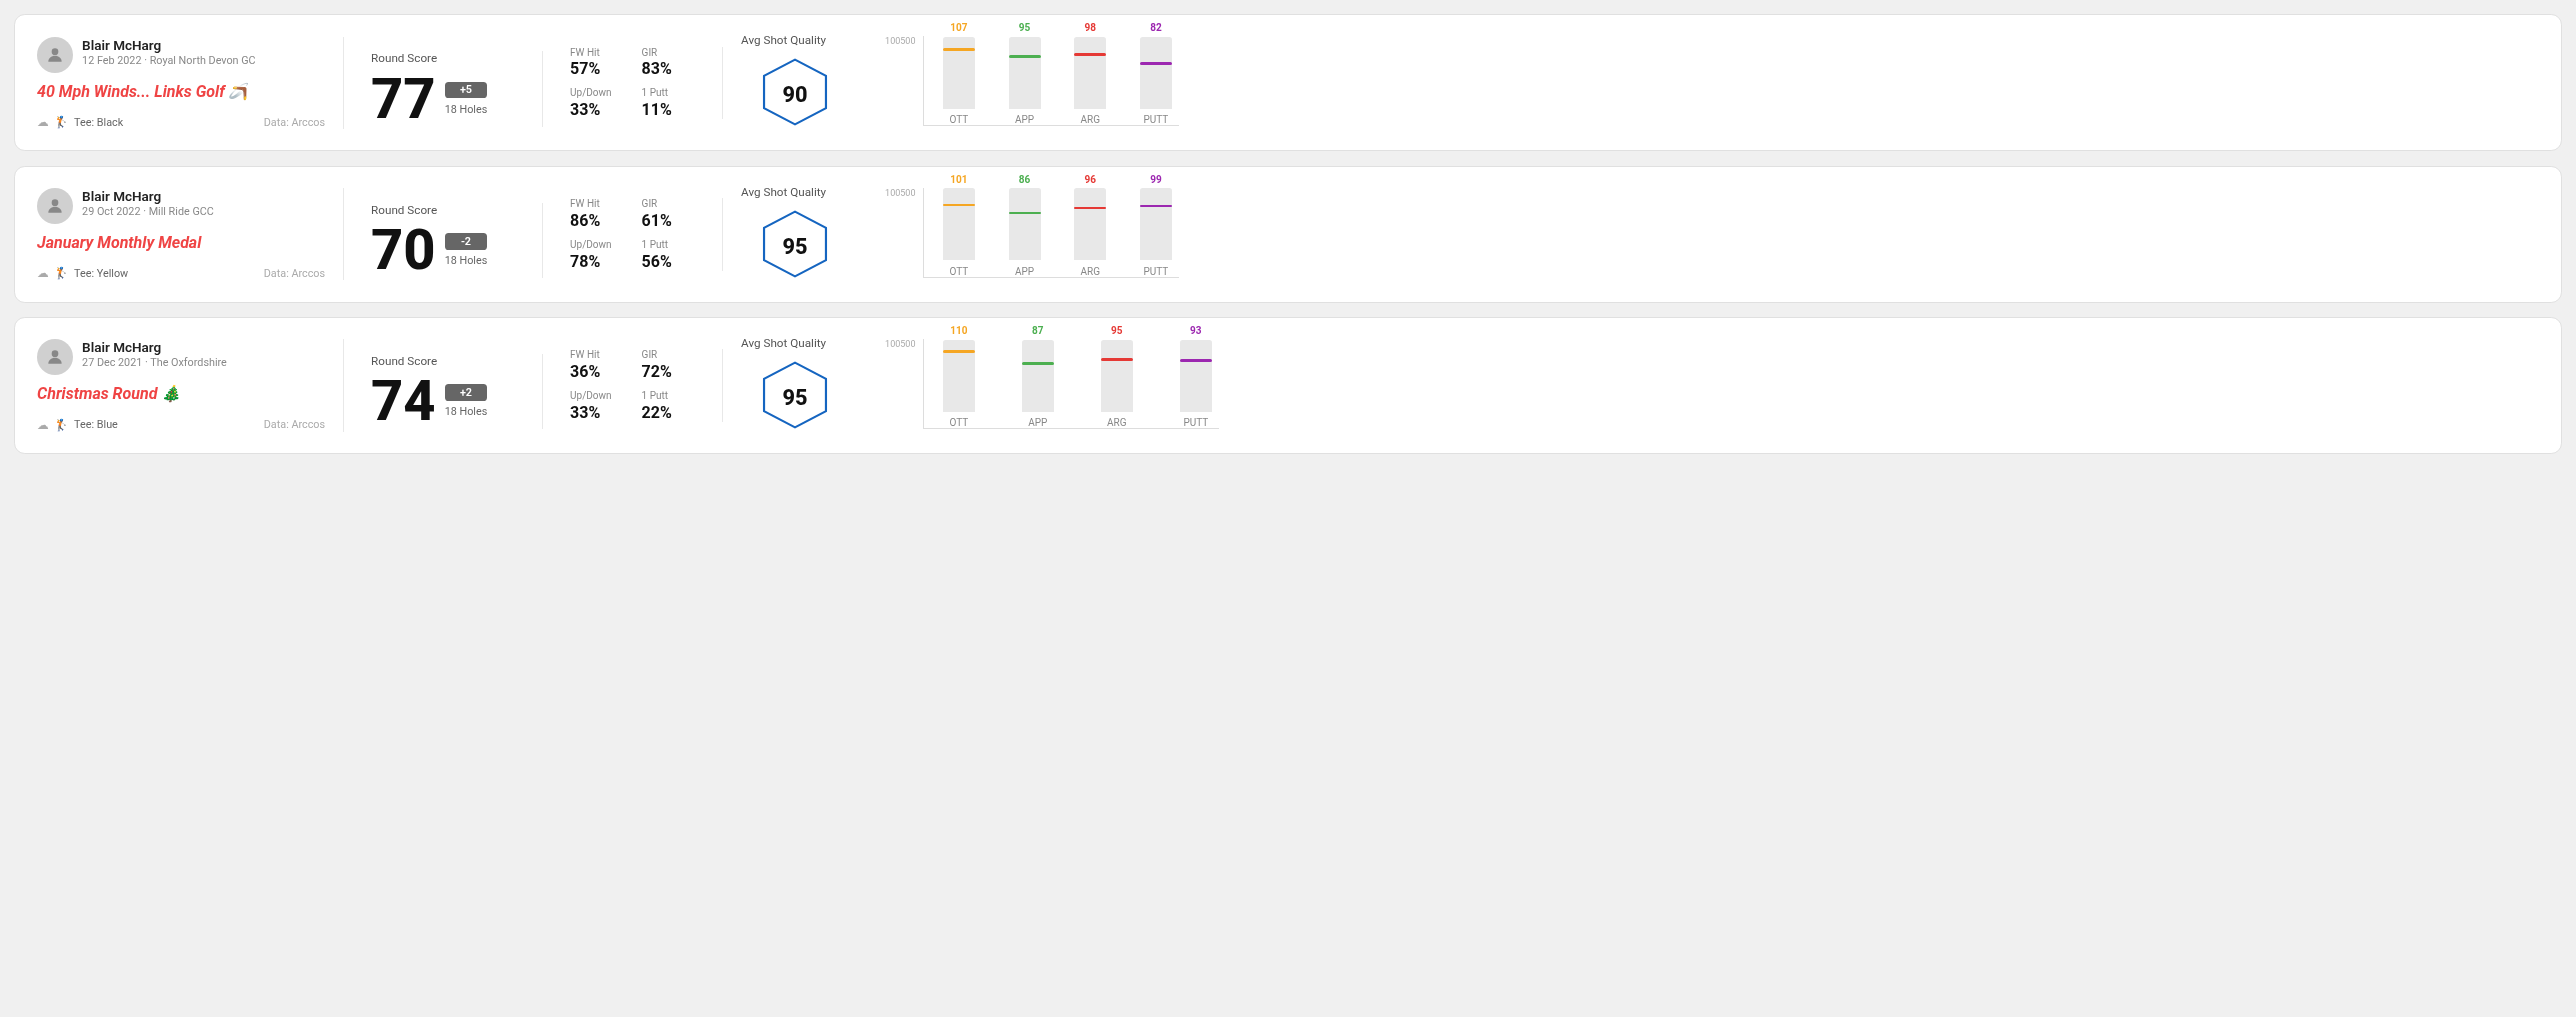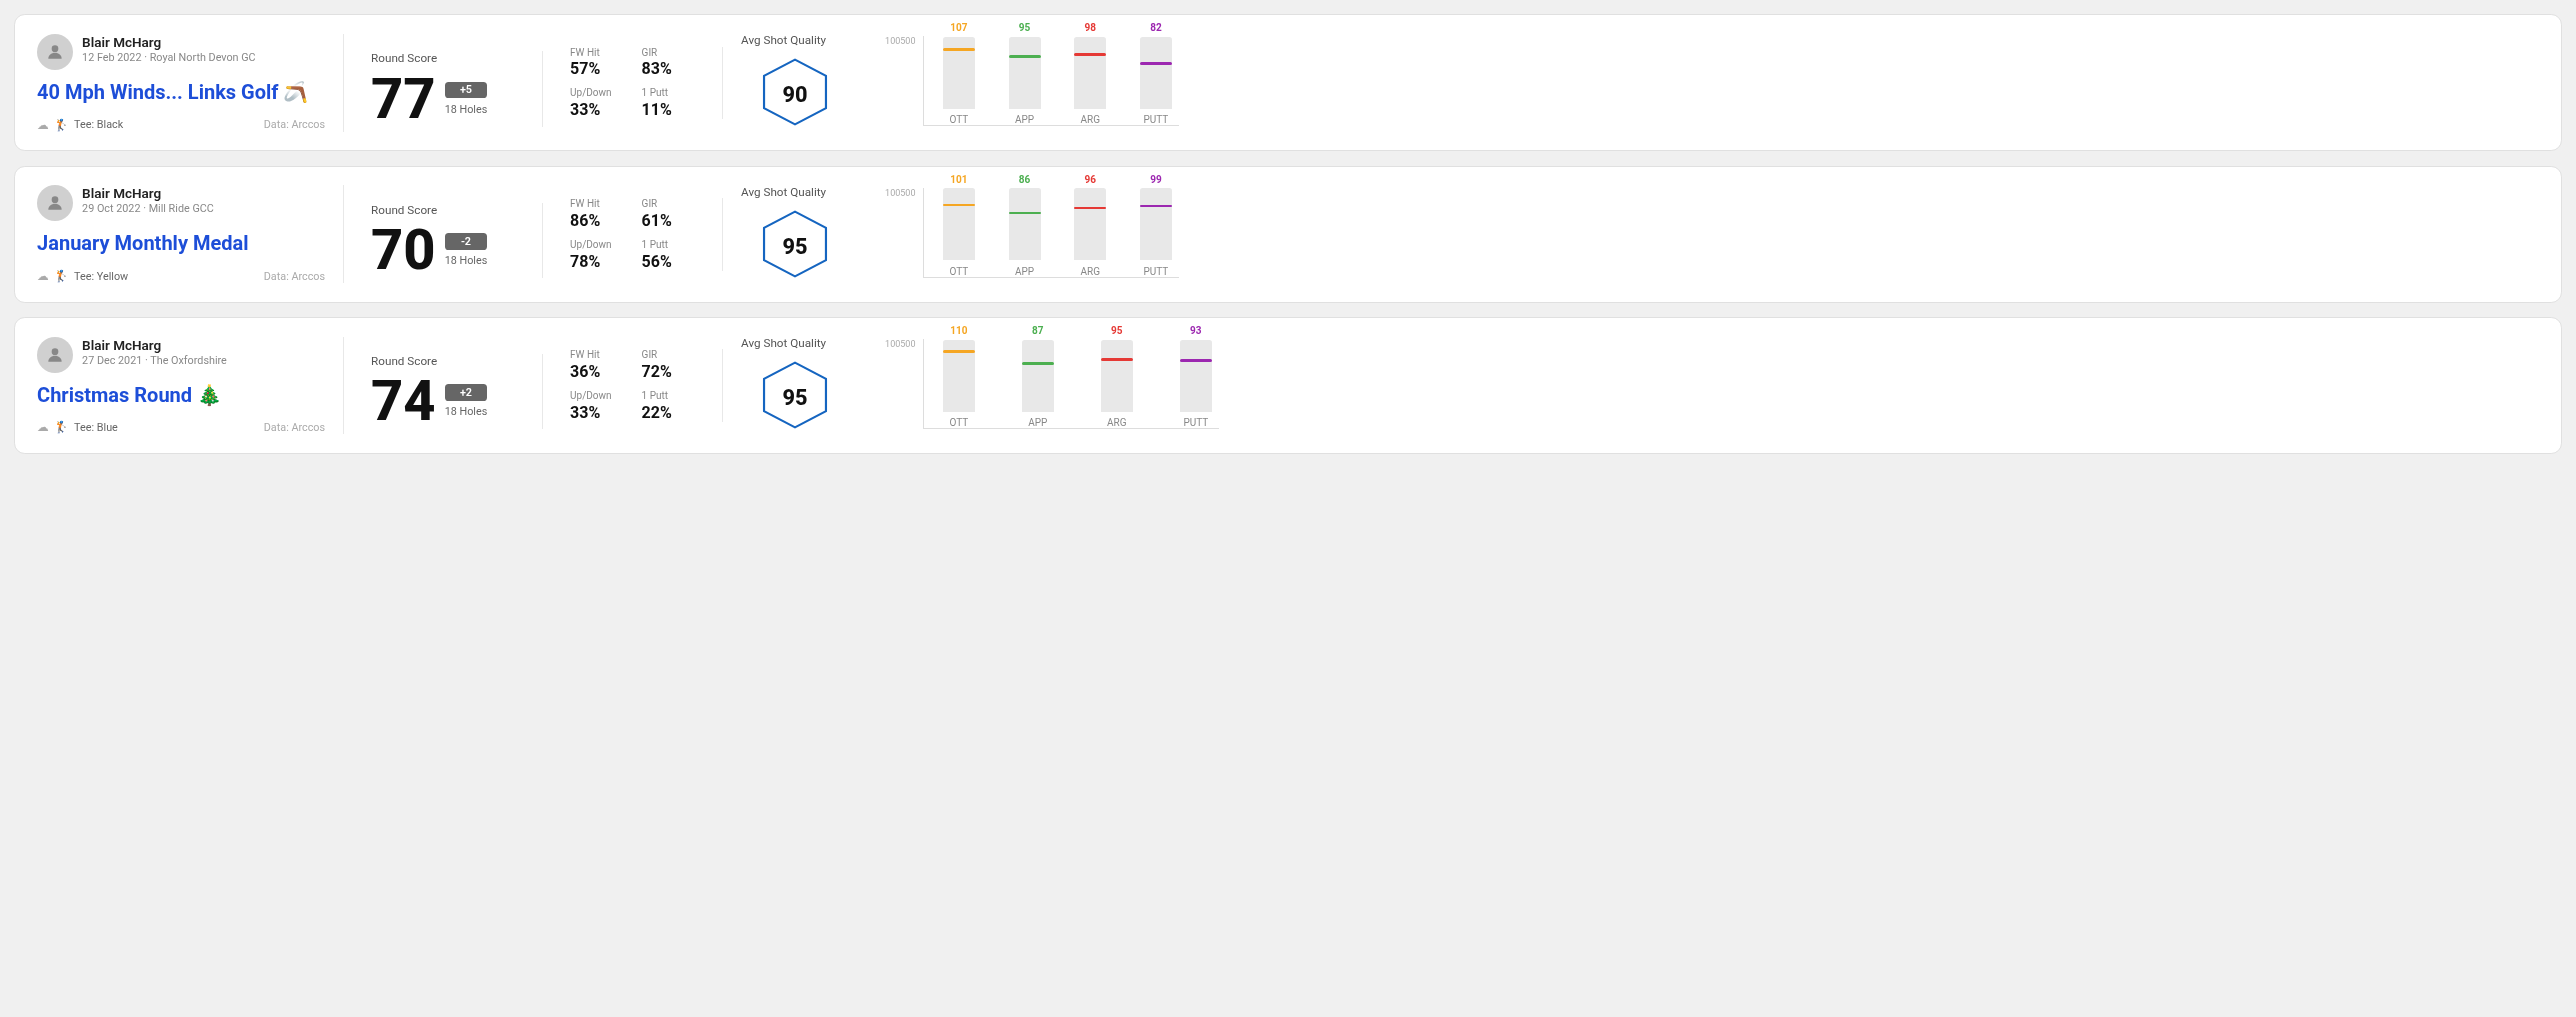--- a/index.html
+++ b/index.html
@@ -49,25 +49,26 @@
       font-size: 13.5px;
       font-weight: 600;
       color: #222;
     }
     .user-date {
       font-size: 10.8px;
       color: #888;
       margin-top: 0.9px;
     }
     .round-title {
-      font-size: 20px;
+      font-size: 16px;
       font-weight: 700;
-      color: #1d4ed8;
+      color: #ef4444;
       margin-bottom: 12.6px;
       line-height: 1.3;
+      font-style: italic;
     }
     .footer-info {
       display: flex;
       justify-content: space-between;
       align-items: center;
     }
     .tee-info {
       display: flex;
       align-items: center;
       gap: 5.4px;

